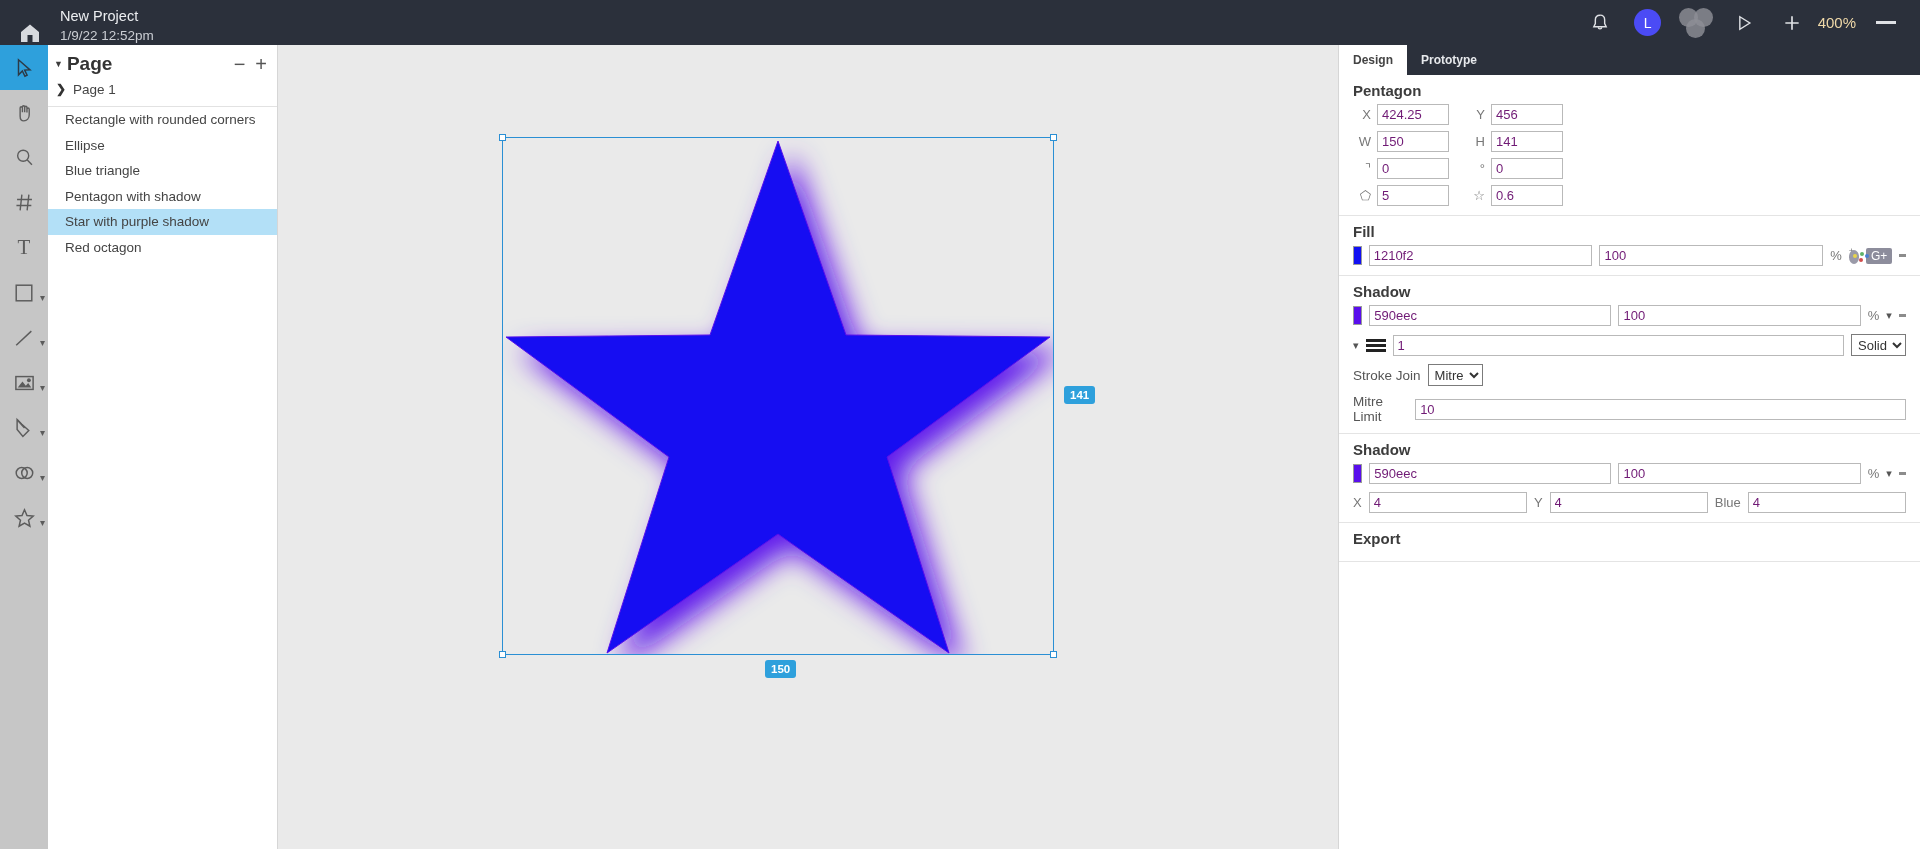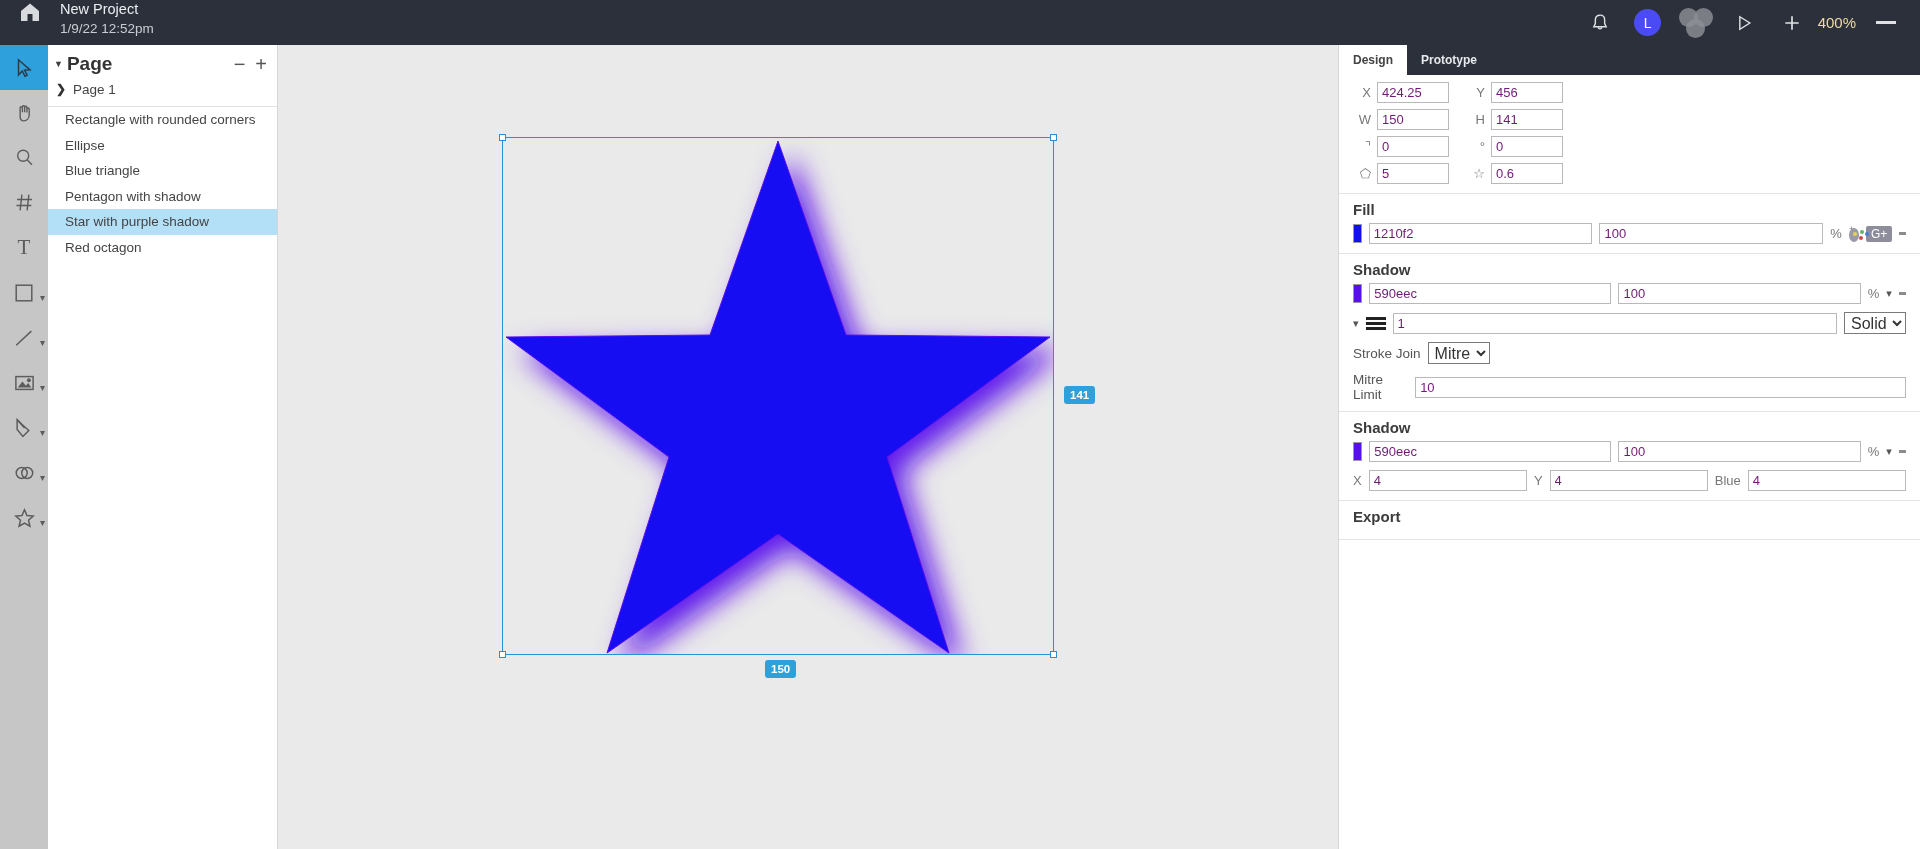--- a/index.html
+++ b/index.html
@@ -6,21 +6,21 @@
   html, body {
     width: 1920px; height: 849px;
     font-family: "Liberation Sans", sans-serif;
     overflow: hidden; background: #eaeaea;
   }
   #app { position: relative; width: 1920px; height: 849px; }
 
   
   .topbar {
     position: absolute; left: 0; top: 0; width: 1920px; height: 45px;
-    background: #2b303b; display: flex; align-items: flex-start;
+    background: #2b303b; display: flex; align-items: flex-end;
   }
   .home-icon { width: 60px; display: flex; align-items: center; justify-content: center; }
   .home-icon svg { fill: #d8dade; }
   .proj-block { display: flex; flex-direction: column; justify-content: center; line-height: 1.35; }
   .proj-title { color: #eceef1; font-size: 14.5px; }
   .proj-date  { color: #c9ccd2; font-size: 13.5px; }
   .topbar-right {
     margin-left: auto; display: flex; align-items: center; gap: 0; padding-right: 10px; height: 45px;
   }
   .tb-btn { width: 48px; height: 45px; display: flex; align-items: center; justify-content: center; cursor: pointer; }
@@ -126,21 +126,21 @@
   .minus-r { margin-left: auto; width: 17px; height: 3px; background: #8c8c8c; cursor: pointer; }
   .palette { position: relative; width: 26px; height: 16px; cursor: pointer; }
   .palette .pl { position: absolute; inset: 2px 0 0 0; background: #9a9aa8; border-radius: 50%; }
   .palette .d { position: absolute; width: 4px; height: 4px; border-radius: 50%; }
   .palette .plus { position: absolute; left: 0; top: -2px; color: #777; font-size: 9px; }
   .gplus {
     background: #8d8d9c; color: #fff; font-size: 12px; padding: 1px 5px;
     border-radius: 2px; cursor: pointer;
   }
   select.sel {
-    height: 22px; border: 1px solid #7b7b7b; font-size: 16px; color: #333;
+    height: 22px; border: 1px solid #7b7b7b; font-size: 13px; color: #333;
     background: #fff; font-family: "Liberation Sans", sans-serif; padding: 0 2px;
   }
   .lines { display: inline-flex; flex-direction: column; gap: 2px; }
   .lines i { display: block; width: 20px; height: 3px; background: #222; }
   .lbl-w { color: #555; font-size: 13.5px; }
   .btn {
     border: 1px solid #9b9b9b; background: #fbfbfb; font-size: 13.5px; color: #333;
     padding: 2px 9px; cursor: pointer; font-family: "Liberation Sans", sans-serif;
   }
 </style>
@@ -315,20 +315,21 @@
     <div class="badge badge-w">150</div>
   </div>
 
   <div class="design">
     <div class="tabs">
       <div class="tab active">Design</div>
       <div class="tab">Prototype</div>
     </div>
 
     <div class="sect">
+      <div class="sect-title">Pentagon</div>
       <div class="grid2">
         <span class="lb">X</span>
         <input class="fld" value="424.25" style="">
         <span></span>
         <span class="lb">Y</span>
         <input class="fld" value="456" style="">
 
         <span class="lb">W</span>
         <input class="fld" value="150" style="">
         <span></span>

